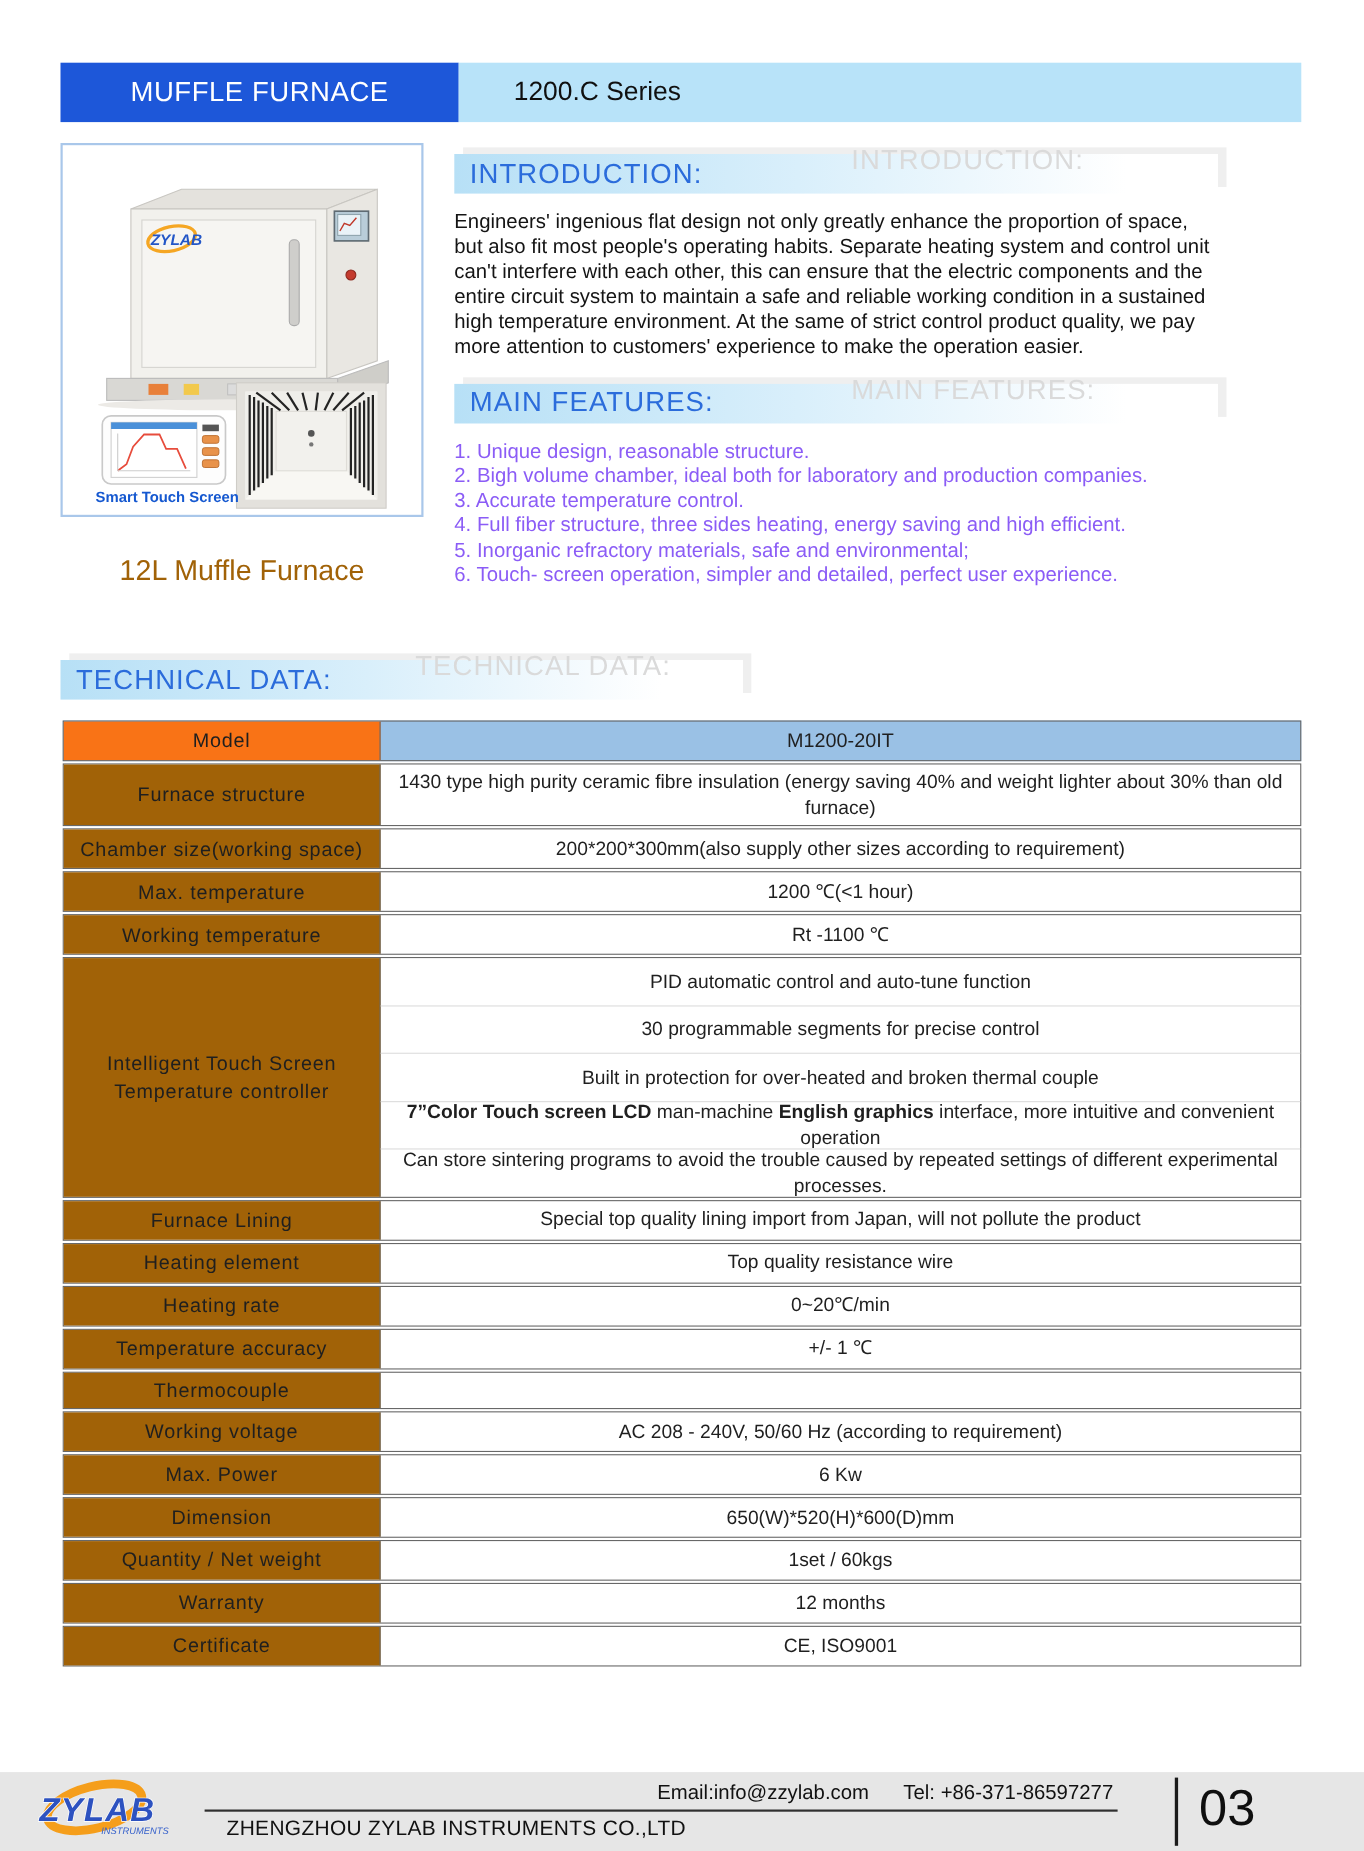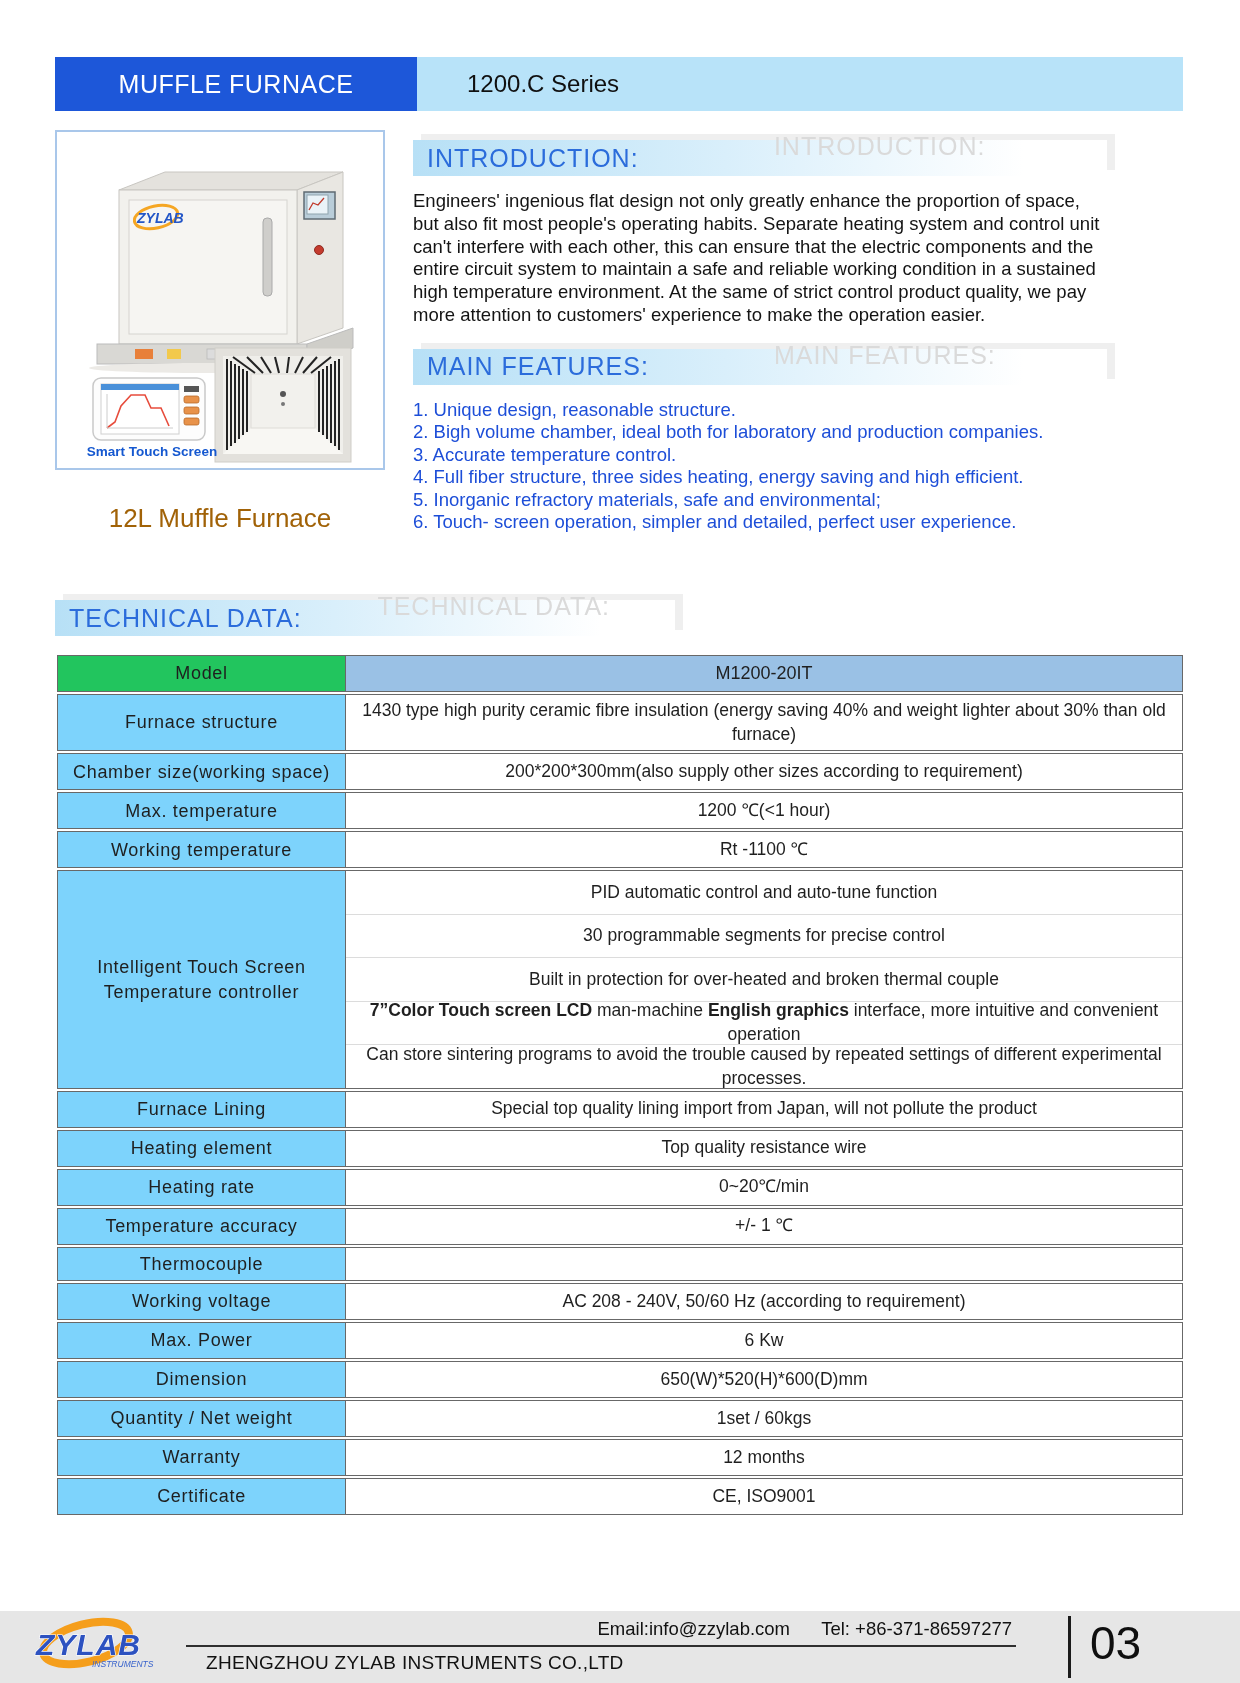--- a/index.html
+++ b/index.html
@@ -20,29 +20,29 @@
 
   
   .right-col{position:absolute;left:413px;top:140px;width:694px;}
   .section-heading{position:relative;height:36px;display:flex;align-items:center;
                    background:linear-gradient(to right,#b7e0f6 0%,#d9effb 45%,#ffffff 88%);
                    box-shadow:8px -6px 0 0 #efefef;}
   .hd-text{color:#2b6cdb;font-size:25px;letter-spacing:1px;padding-left:14px;position:relative;z-index:2;white-space:nowrap;}
   .hd-ghost{position:absolute;left:52%;top:-8px;color:#dadada;font-size:25px;letter-spacing:1px;white-space:nowrap;z-index:1;}
   .intro-text{margin-top:14px;font-size:18.5px;line-height:1.23;color:#141414;}
   .features-heading{margin-top:22px;}
-  .features-list{margin-top:14px;font-size:18.5px;line-height:1.22;color:#1d4ed8;}
+  .features-list{margin-top:14px;font-size:18.5px;line-height:1.22;color:#8b5cf6;}
 
   
   .tech-heading{position:absolute;left:55px;top:600px;width:620px;}
   .tech-table{position:absolute;left:57px;top:655px;width:1126px;}
   .t-row{display:flex;border:1px solid #686868;margin-bottom:2px;background:#ffffff;box-sizing:border-box;}
   .t-row.header{background:#9ac1e5;}
-  .t-row.header .t-label{background:#22c55e;}
-  .t-label{width:288px;background:#7dd3fc;border-right:1px solid #686868;display:flex;align-items:center;justify-content:center;
+  .t-row.header .t-label{background:#f97316;}
+  .t-label{width:288px;background:#a16207;border-right:1px solid #686868;display:flex;align-items:center;justify-content:center;
            text-align:center;padding:4px 10px;font-size:18px;letter-spacing:0.7px;color:#1f1f1f;box-sizing:border-box;line-height:1.35;}
   .t-vals{flex:1;display:flex;flex-direction:column;}
   .t-val{flex:1;display:flex;align-items:center;justify-content:center;text-align:center;padding:4px 12px;
          border-bottom:1px solid #dcdcdc;font-size:17.5px;color:#1f1f1f;min-height:35px;box-sizing:border-box;line-height:1.35;}
   .t-val:last-child{border-bottom:none;}
   .t-row.header .t-val{border-bottom:none;font-size:18px;}
 
   
   .footer{position:absolute;left:0;top:1611px;width:1240px;height:72px;background:#e6e6e6;}
   .footer-logo{position:absolute;left:26px;top:2px;}

